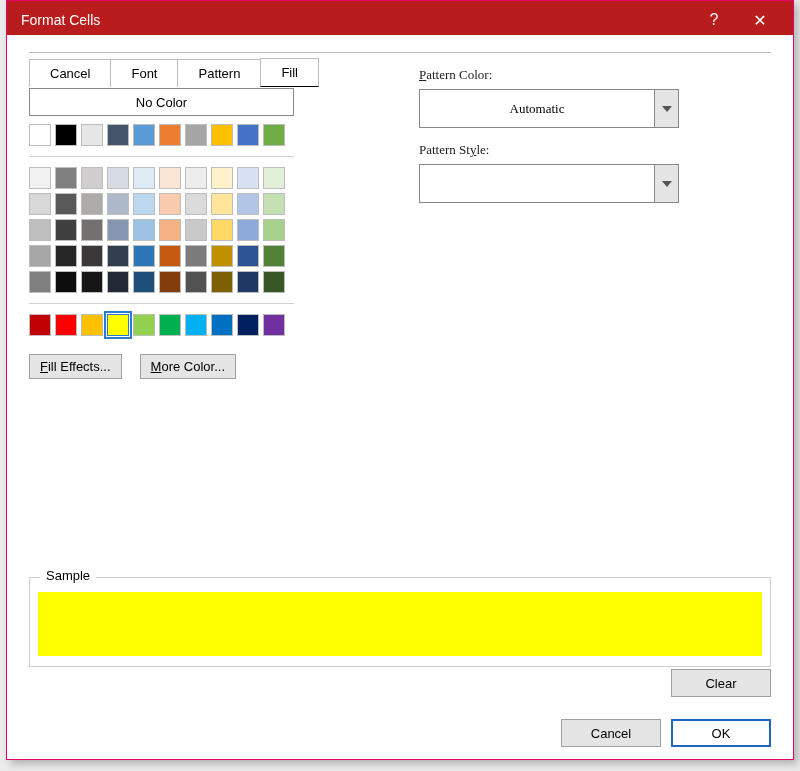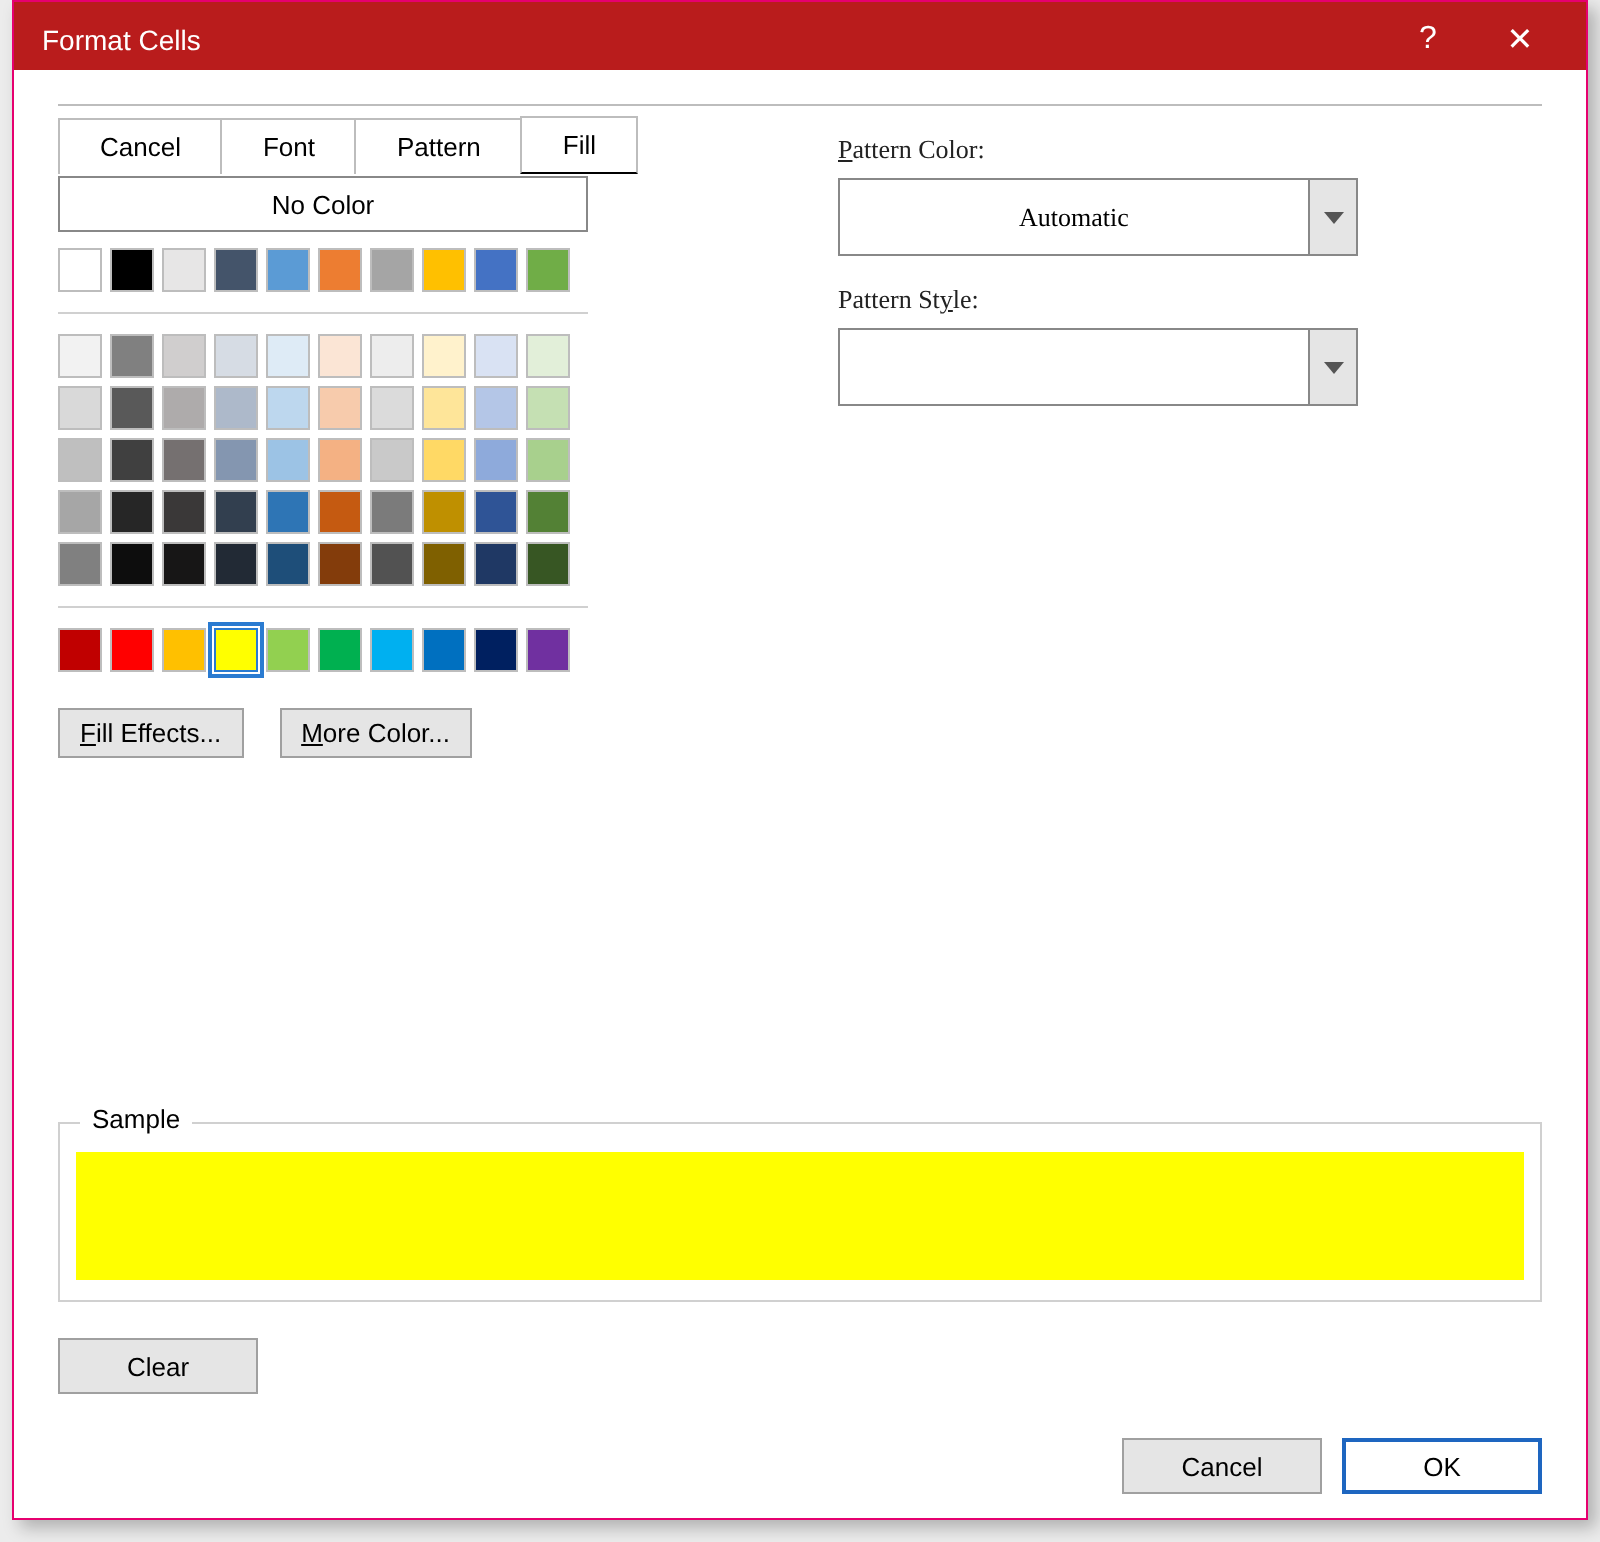--- a/index.html
+++ b/index.html
@@ -188,21 +188,22 @@
     justify-content: center;
     font-size: 13px;
     cursor: default;
   }
   .btn2.primary {
     background: #fff;
     border: 2px solid #1e66c0;
   }
   .clear-row {
     display: flex;
-    margin-top: 18px;
+    justify-content: flex-end;
+    margin-top: 2px;
     margin-bottom: 2px;
   }
 </style>
 </head>
 <body>
 
 <div class="dialog">
 
   <div class="titlebar">
     <span class="title">Format Cells</span>

